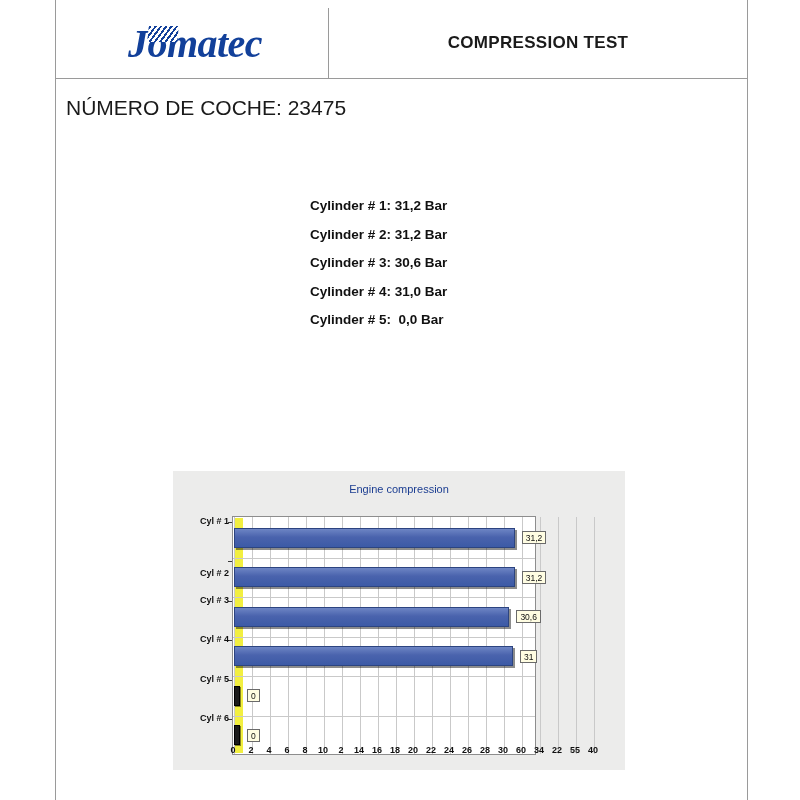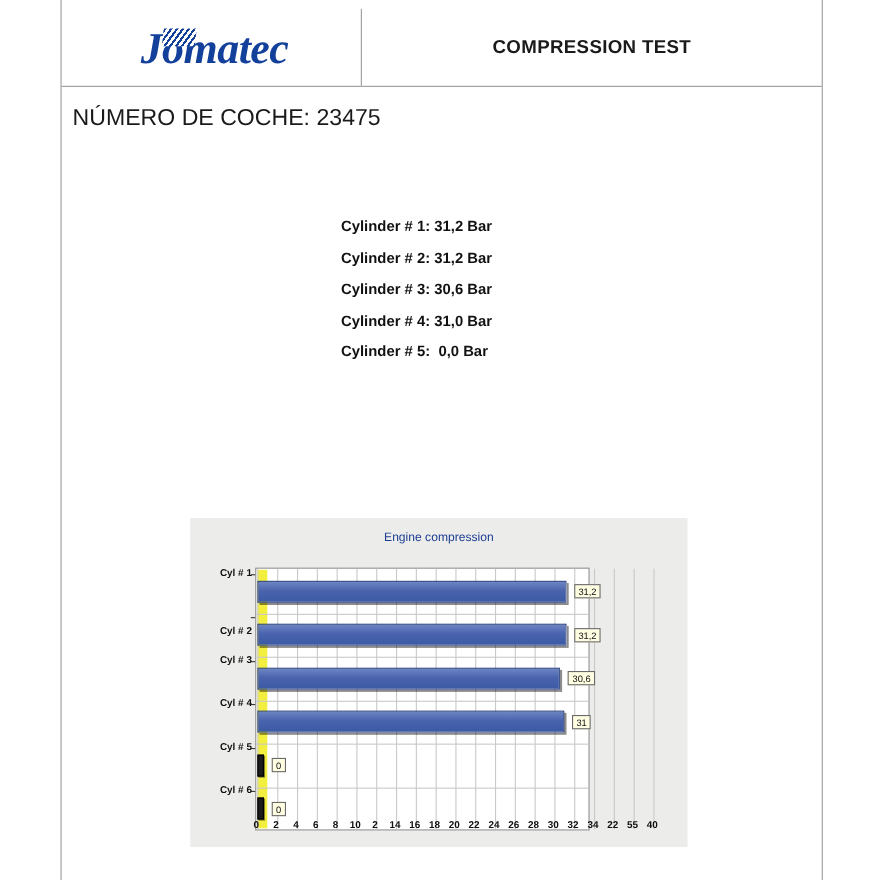--- a/index.html
+++ b/index.html
@@ -319,21 +319,21 @@
         <div class="xlabel" style="left: 109px;">2</div>
         <div class="xlabel" style="left: 127px;">14</div>
         <div class="xlabel" style="left: 145px;">16</div>
         <div class="xlabel" style="left: 163px;">18</div>
         <div class="xlabel" style="left: 181px;">20</div>
         <div class="xlabel" style="left: 199px;">22</div>
         <div class="xlabel" style="left: 217px;">24</div>
         <div class="xlabel" style="left: 235px;">26</div>
         <div class="xlabel" style="left: 253px;">28</div>
         <div class="xlabel" style="left: 271px;">30</div>
-        <div class="xlabel" style="left: 289px;">32</div>
+        <div class="xlabel" style="left: 289px;">60</div>
         <div class="xlabel" style="left: 307px;">34</div>
         <div class="xlabel" style="left: 325px;">22</div>
         <div class="xlabel" style="left: 343px;">55</div>
         <div class="xlabel" style="left: 361px;">40</div>
       </div>
   </div>
 
 </div>
 
 </body></html>

